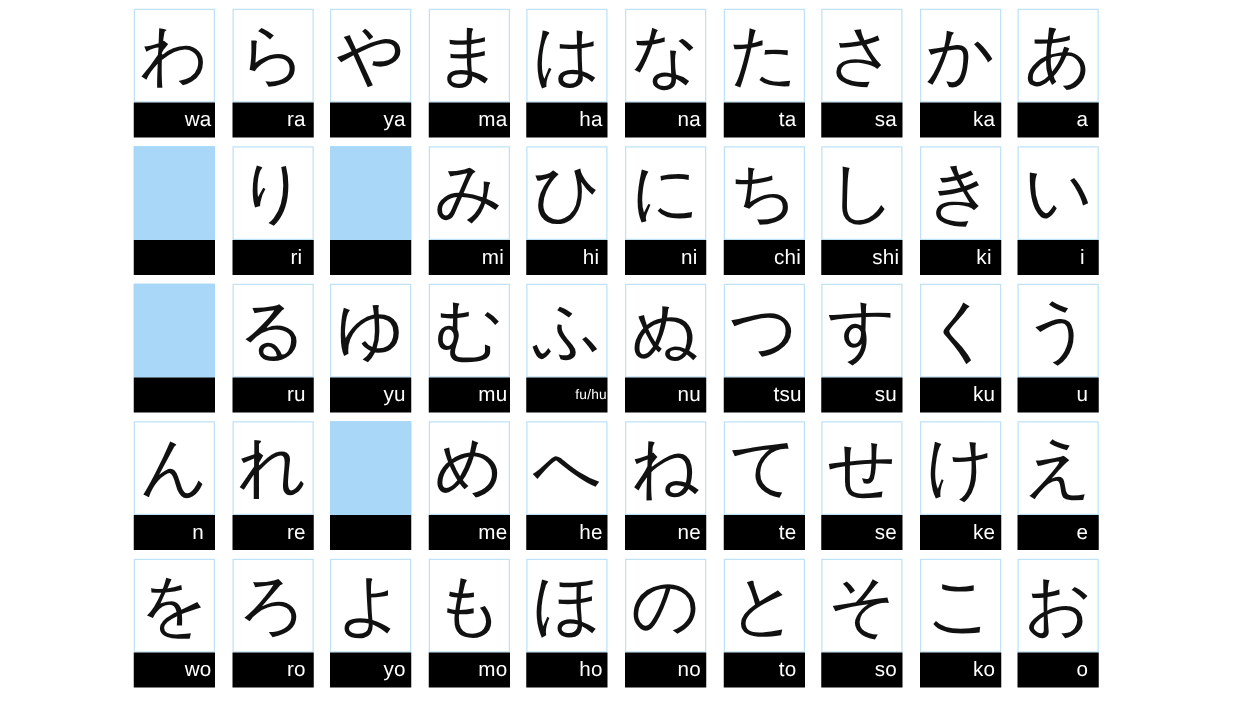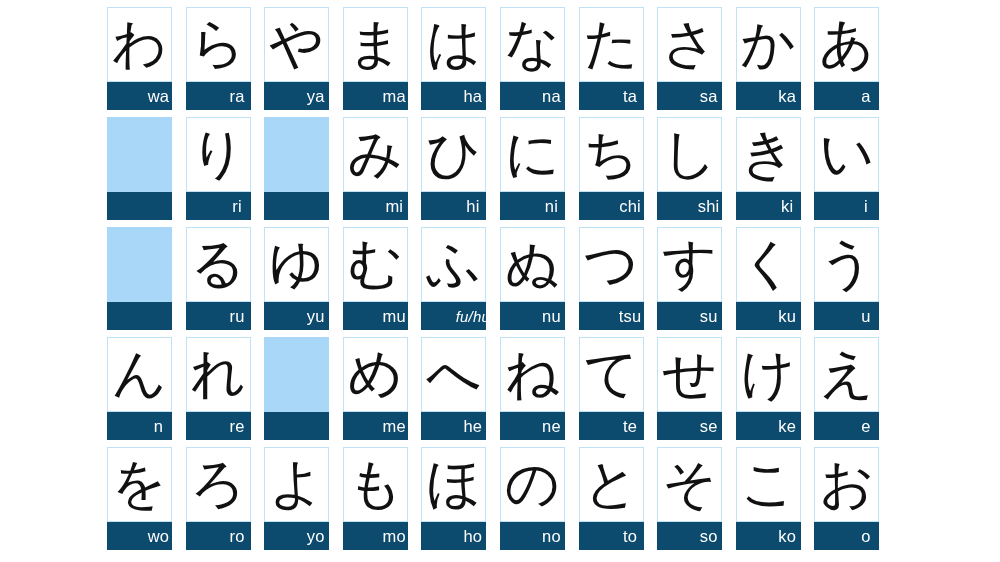--- a/index.html
+++ b/index.html
@@ -60,21 +60,21 @@
     line-height: 1;
     color: #111111;
     font-weight: 400;
     display: block;
     margin-top: -2px;
   }
 
   .kana-romaji-bar {
     flex: 0 0 28px;
     height: 28px;
-    background: #0c4a6e;
+    background: #000000;
     display: flex;
     align-items: center;
     justify-content: center;
     box-sizing: border-box;
     padding-left: 38px;
   }
 
   .kana-romaji {
     font-family: "Liberation Sans", sans-serif;
     font-size: 16.5px;
@@ -273,21 +273,21 @@
         </div>
         <div class="kana-romaji-bar">
           <span class="kana-romaji">mu</span>
         </div>
       </div>
       <div class="kana-cell">
         <div class="kana-glyph-box">
           <span class="kana-glyph">ふ</span>
         </div>
         <div class="kana-romaji-bar">
-          <span class="kana-romaji" style="font-size: 15px; font-style: italic;">fu/hu</span>
+          <span class="kana-romaji" style="font-size: 11px;">fu/hu</span>
         </div>
       </div>
       <div class="kana-cell">
         <div class="kana-glyph-box">
           <span class="kana-glyph">ぬ</span>
         </div>
         <div class="kana-romaji-bar">
           <span class="kana-romaji">nu</span>
         </div>
       </div>

